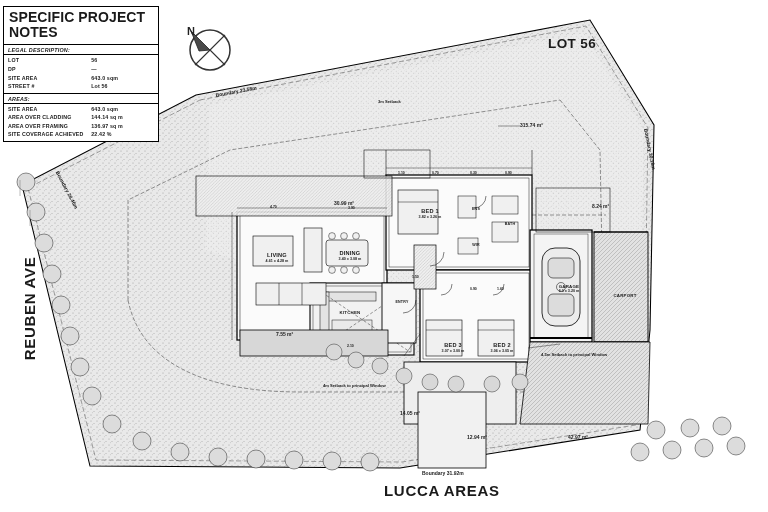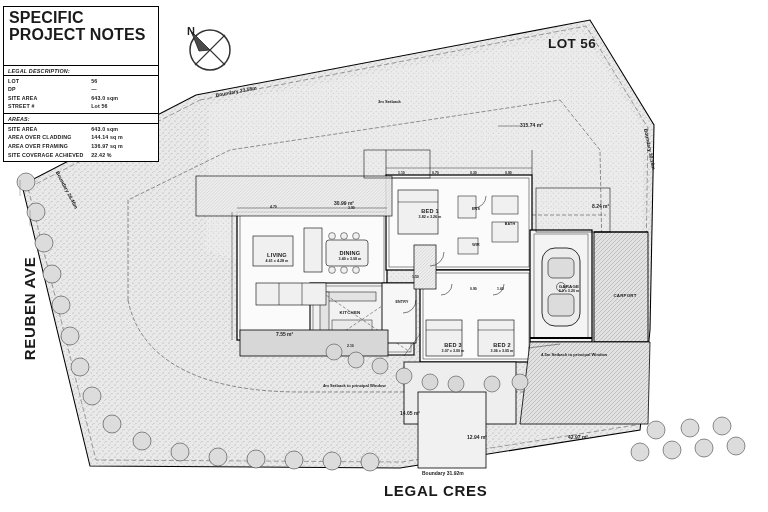--- a/index.html
+++ b/index.html
@@ -6,22 +6,22 @@
   body{width:768px;height:512px;overflow:hidden;
        font-family:"Liberation Sans",sans-serif;color:#1a1a1a;}
   #page{position:relative;width:768px;height:512px;background:#fff;}
 
   
   svg.layer{position:absolute;left:0;top:0;width:768px;height:512px;}
 
   
   .notes-box{position:absolute;left:3px;top:6px;width:154px;border:1.4px solid #000;
              background:#fff;}
-  .notes-title{font-size:16px;font-weight:bold;letter-spacing:.1px;
-               padding:3px 4px 21px 5px;border-bottom:1.2px solid #000;line-height:1.05;}
+  .notes-title{font-size:14px;font-weight:bold;letter-spacing:.1px;
+               padding:3px 4px 5px 5px;border-bottom:1.2px solid #000;line-height:1.05;}
   .sec-head{font-size:5.4px;font-style:italic;font-weight:bold;padding:2px 4px 1px 4px;
             border-bottom:.7px solid #000;letter-spacing:.2px;}
   .rows{padding:1px 0 2px 0;border-bottom:1.1px solid #000;}
   .rows.last{border-bottom:none;}
   .nrow{display:flex;font-size:5.3px;font-weight:bold;line-height:1.62;
         padding:0 4px;letter-spacing:.15px;}
   .nrow .k{width:57%;}
   .nrow .v{width:43%;}
 
   
@@ -318,21 +318,21 @@
   <div class="compass">
     <svg viewBox="0 0 54 54" width="54" height="54">
       <circle cx="29" cy="29" r="20" fill="none" stroke="#333" stroke-width="1.5"></circle>
       <path d="M29,29 L44,14 M29,29 L44,44 M29,29 L14,44" stroke="#333" stroke-width="1.1"></path>
       <polygon points="29,29 10,10 18,30" fill="#4a4a4a" stroke="#222" stroke-width="0.8"></polygon>
       <text x="6" y="14" font-family="Liberation Sans, sans-serif" font-size="11" font-weight="bold" fill="#222">N</text>
     </svg>
   </div>
 
   <div class="lbl lot56">LOT 56</div>
-  <div class="lbl lucca">LEGAL CRES</div>
+  <div class="lbl lucca">LUCCA AREAS</div>
   <div class="lbl reuben">REUBEN AVE</div>
 
   <div class="bnd bnd-top">Boundary 23.58m</div>
   <div class="bnd bnd-bot">Boundary 31.92m</div>
   <div class="bnd bnd-right">Boundary 30.18m</div>
   <div class="bnd bnd-left">Boundary 28.46m</div>
 
   <div class="area-an" style="left:520px;top:122px">315.74 m²</div>
   <div class="area-an" style="left:467px;top:434px">12.94 m²</div>
   <div class="area-an" style="left:568px;top:434px">42.97 m²</div>

